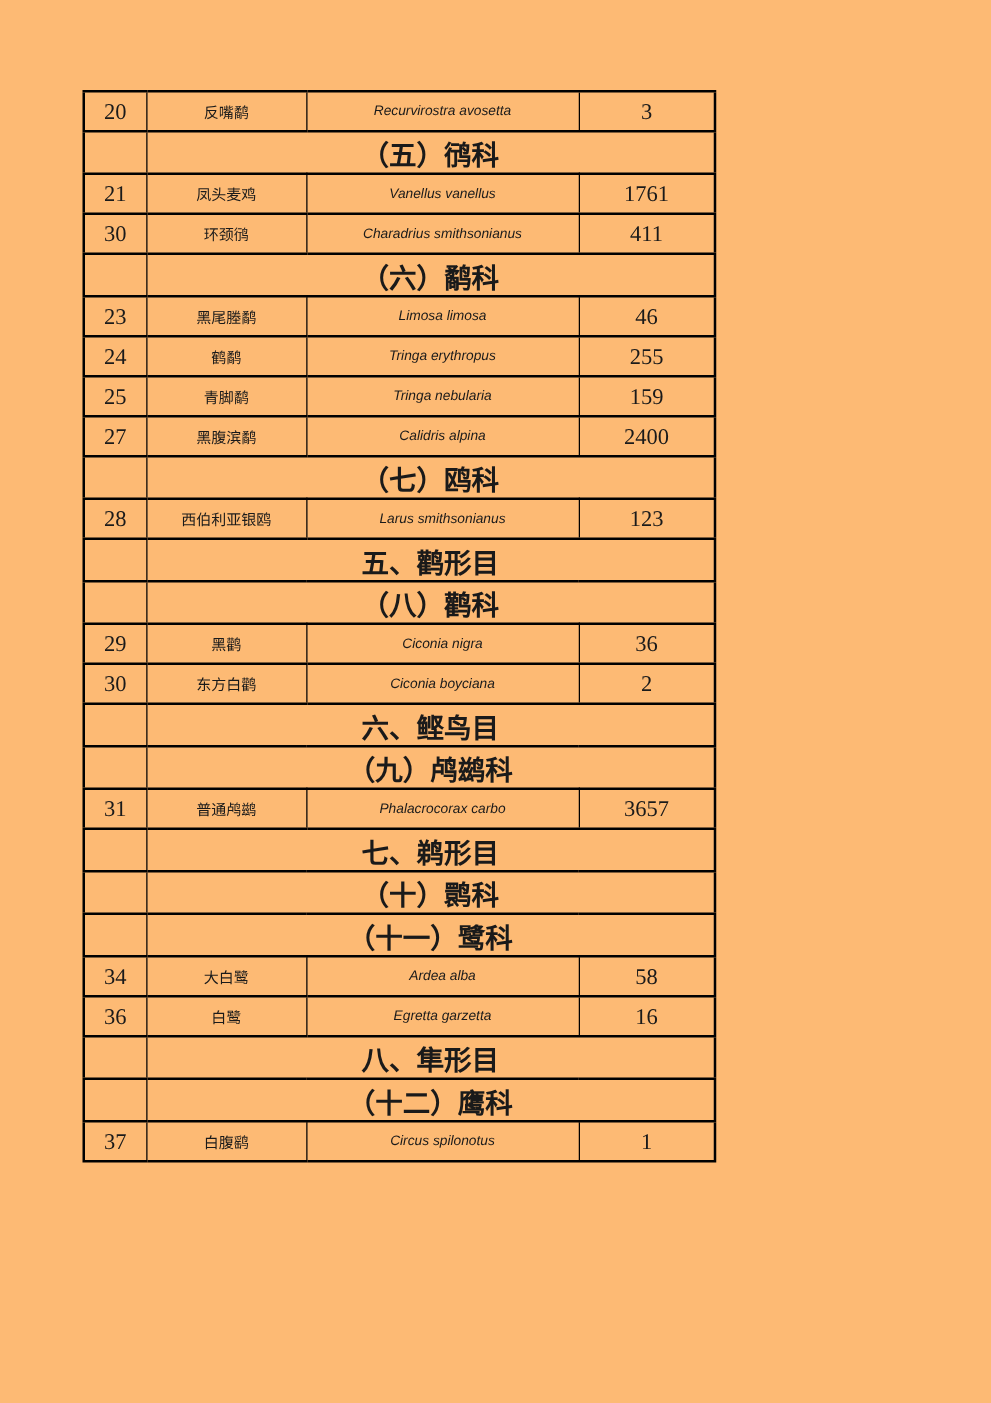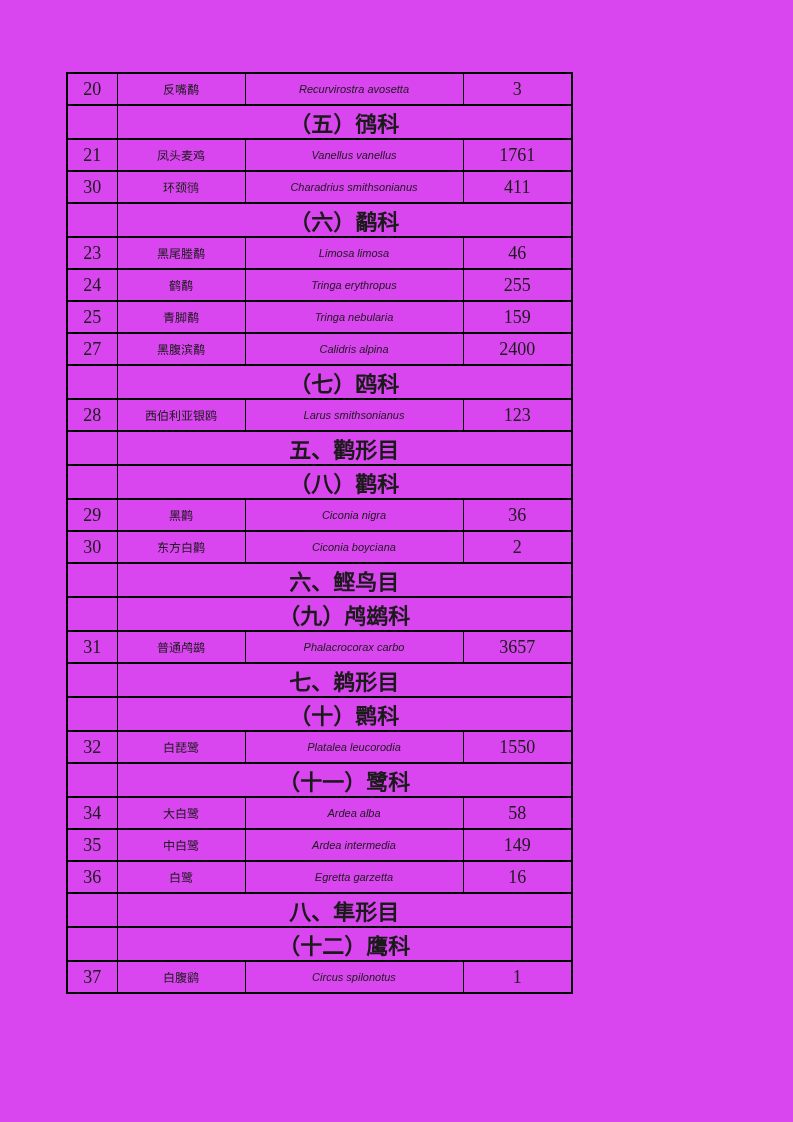--- a/index.html
+++ b/index.html
@@ -5,21 +5,21 @@
   html, body {
     margin: 0;
     padding: 0;
     background: #ffffff;
     font-family: "Liberation Serif", serif;
   }
   .page {
     position: relative;
     width: 793px;
     height: 1122px;
-    background: #d946ef;
+    background: #fdba74;
     overflow: hidden;
   }
   table.bird-table {
     position: absolute;
     left: 66px;
     top: 72px;
     width: 505px;
     border-collapse: collapse;
     table-layout: fixed;
     border: 2px solid #000000;
@@ -164,40 +164,28 @@
         </tr>
         <tr>
           <td class="num"></td>
           <td colspan="3" class="section">七、鹈形目</td>
         </tr>
         <tr>
           <td class="num"></td>
           <td colspan="3" class="section">（十）鹮科</td>
         </tr>
         <tr>
-          <td class="num">32</td>
-          <td class="cn">白琵鹭</td>
-          <td class="latin">Platalea leucorodia</td>
-          <td class="num">1550</td>
-        </tr>
-        <tr>
           <td class="num"></td>
           <td colspan="3" class="section">（十一）鹭科</td>
         </tr>
         <tr>
           <td class="num">34</td>
           <td class="cn">大白鹭</td>
           <td class="latin">Ardea alba</td>
           <td class="num">58</td>
-        </tr>
-        <tr>
-          <td class="num">35</td>
-          <td class="cn">中白鹭</td>
-          <td class="latin">Ardea intermedia</td>
-          <td class="num">149</td>
         </tr>
         <tr>
           <td class="num">36</td>
           <td class="cn">白鹭</td>
           <td class="latin">Egretta garzetta</td>
           <td class="num">16</td>
         </tr>
         <tr>
           <td class="num"></td>
           <td colspan="3" class="section">八、隼形目</td>

